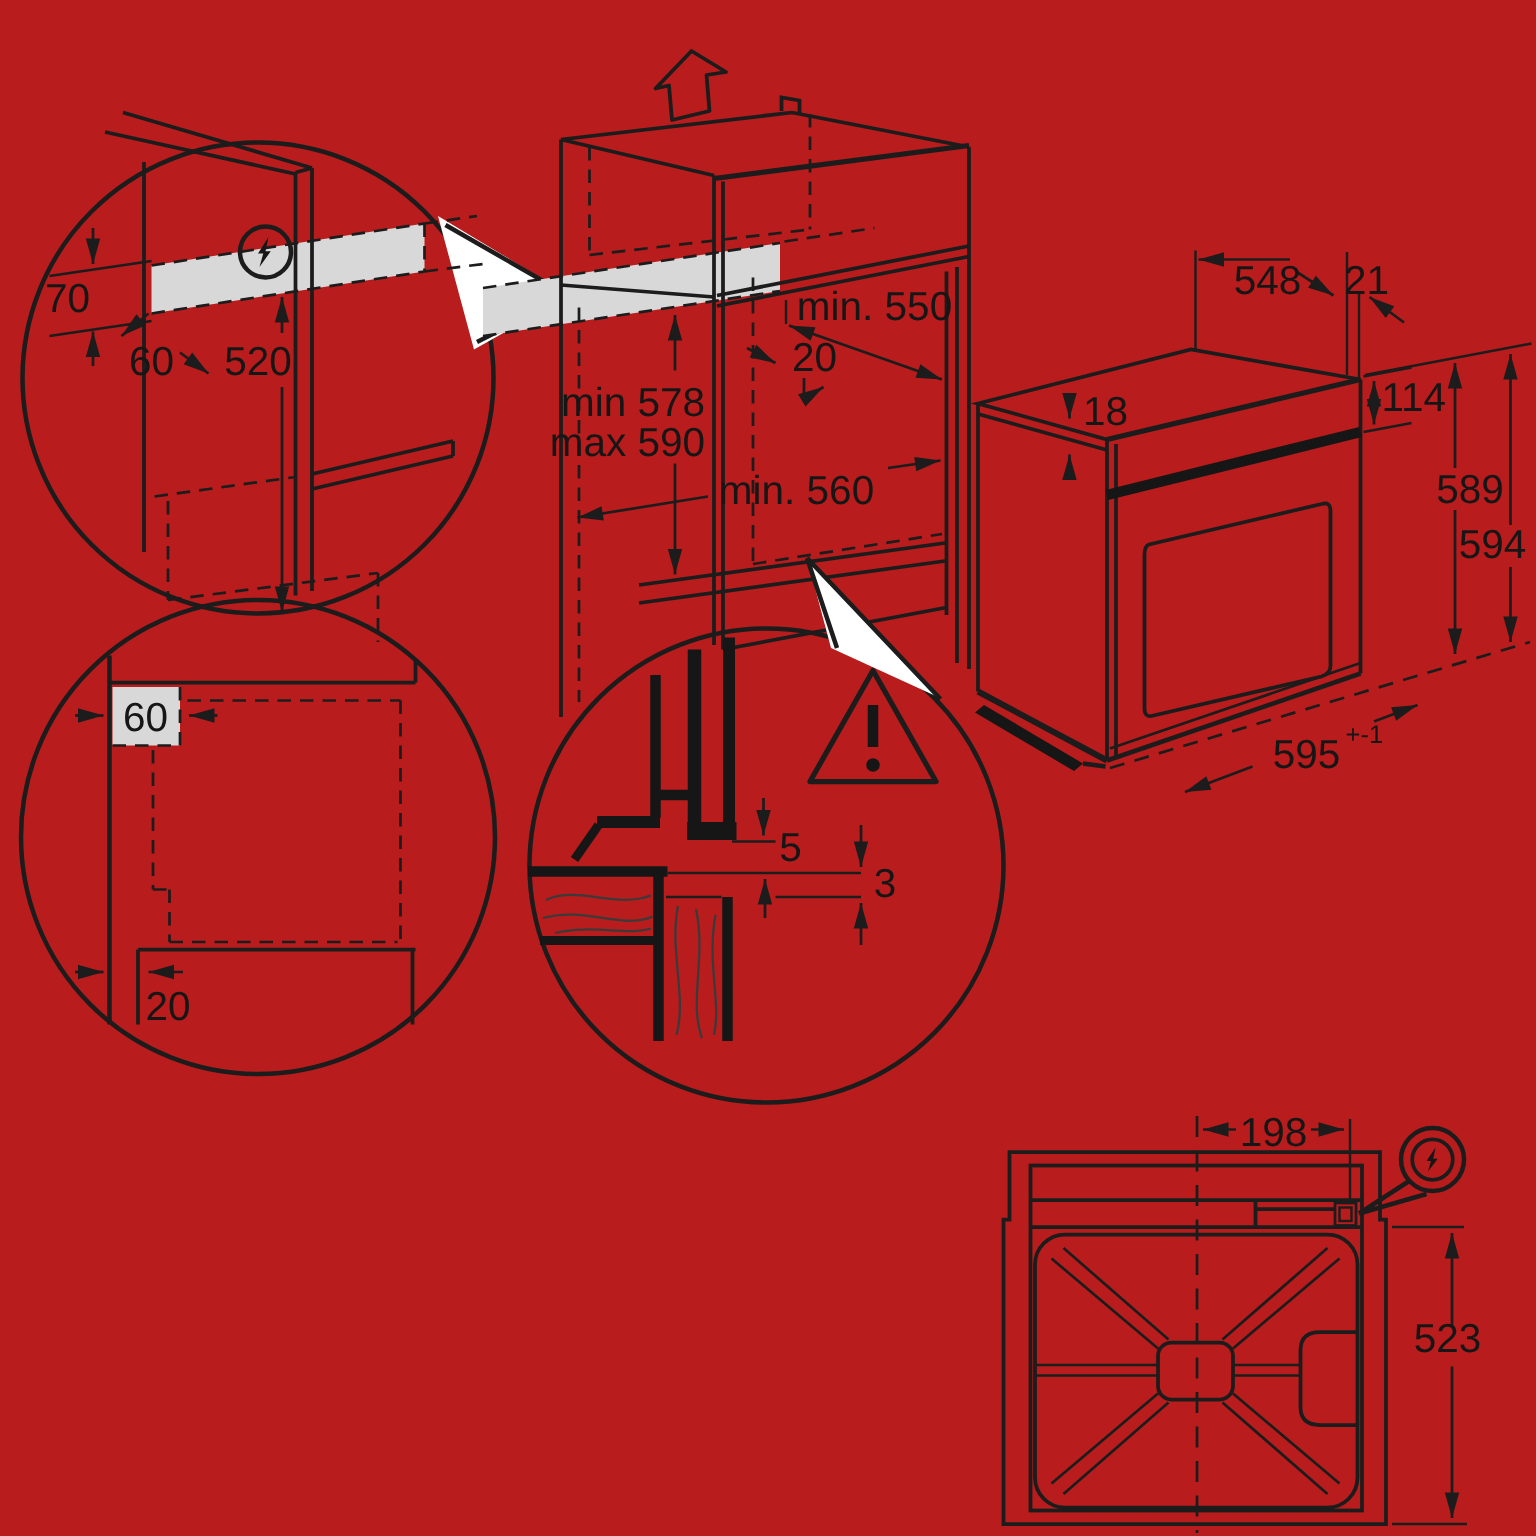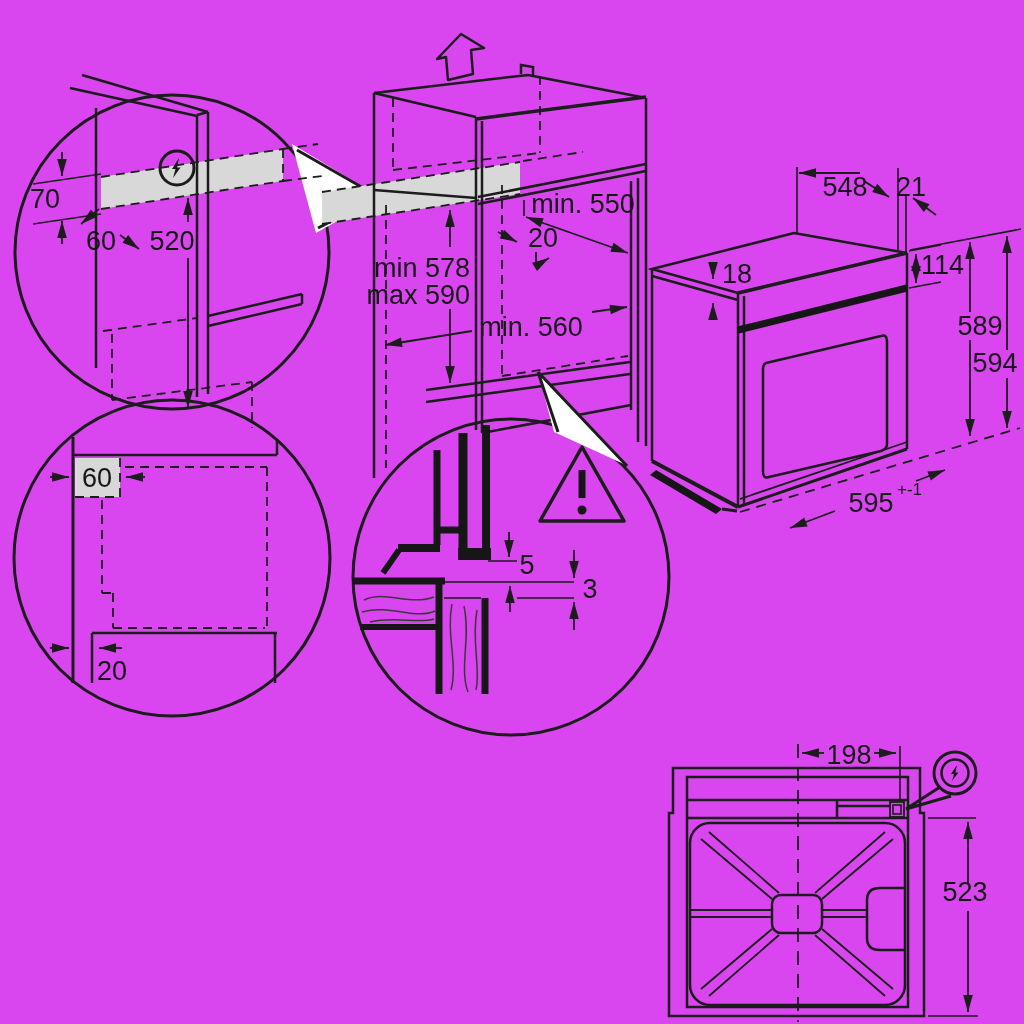--- a/index.html
+++ b/index.html
@@ -1,16 +1,16 @@
 <!DOCTYPE html>
 <html><head>
 <meta charset="utf-8">
 <style>
   html,body{margin:0;padding:0;background:#ffffff;}
-  #stage{width:1024px;height:1024px;position:relative;background:#d946ef;overflow:hidden;}
+  #stage{width:1024px;height:1024px;position:relative;background:#b91c1c;overflow:hidden;}
   svg{display:block;}
   .ln  {fill:none;stroke:#1c1c1c;stroke-width:2.5;}
   .ln16{fill:none;stroke:#1c1c1c;stroke-width:1.6;}
   .ln18{fill:none;stroke:#1c1c1c;stroke-width:1.8;}
   .ln3 {fill:none;stroke:#1c1c1c;stroke-width:3;}
   .ln35{fill:none;stroke:#1c1c1c;stroke-width:3.5;}
   .ln4 {fill:none;stroke:#1c1c1c;stroke-width:4;}
   .ln6 {fill:none;stroke:#161616;stroke-width:6;}
   .ln7 {fill:none;stroke:#161616;stroke-width:7;}
   .ln8 {fill:none;stroke:#161616;stroke-width:8;}

